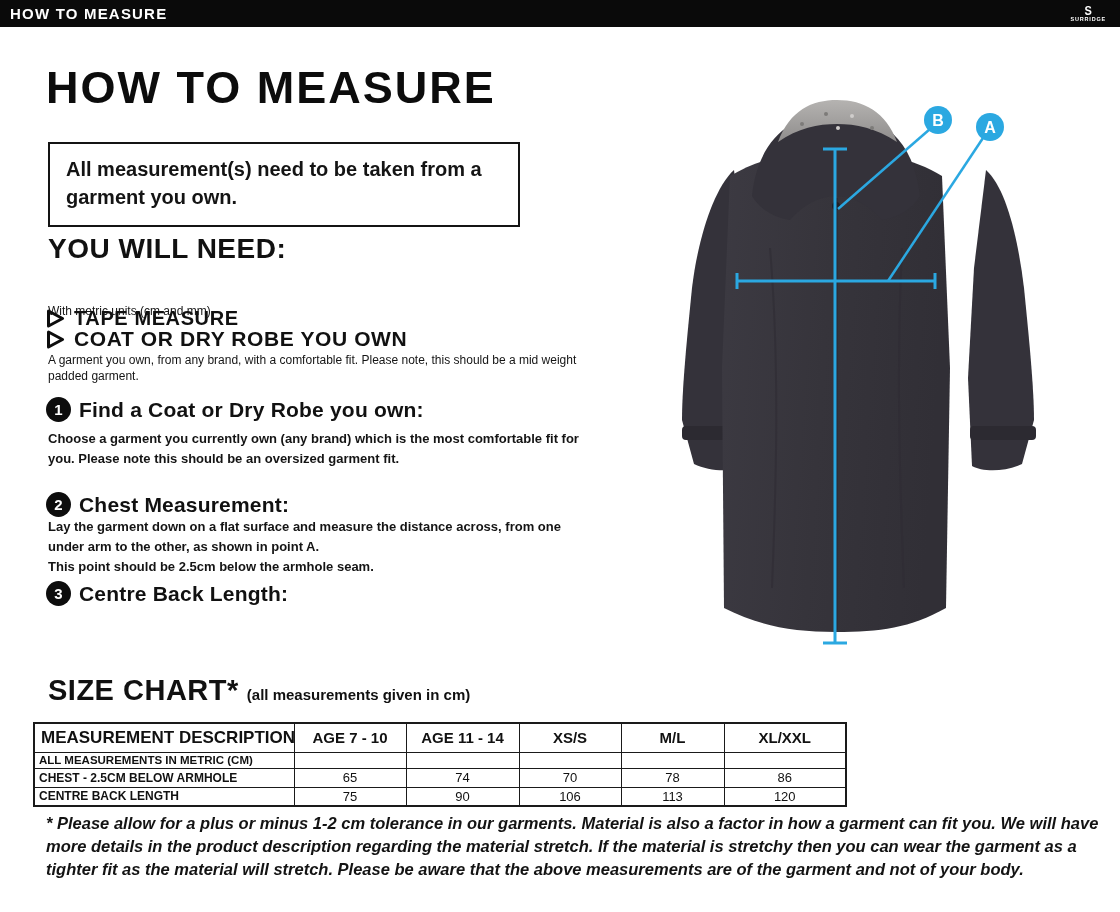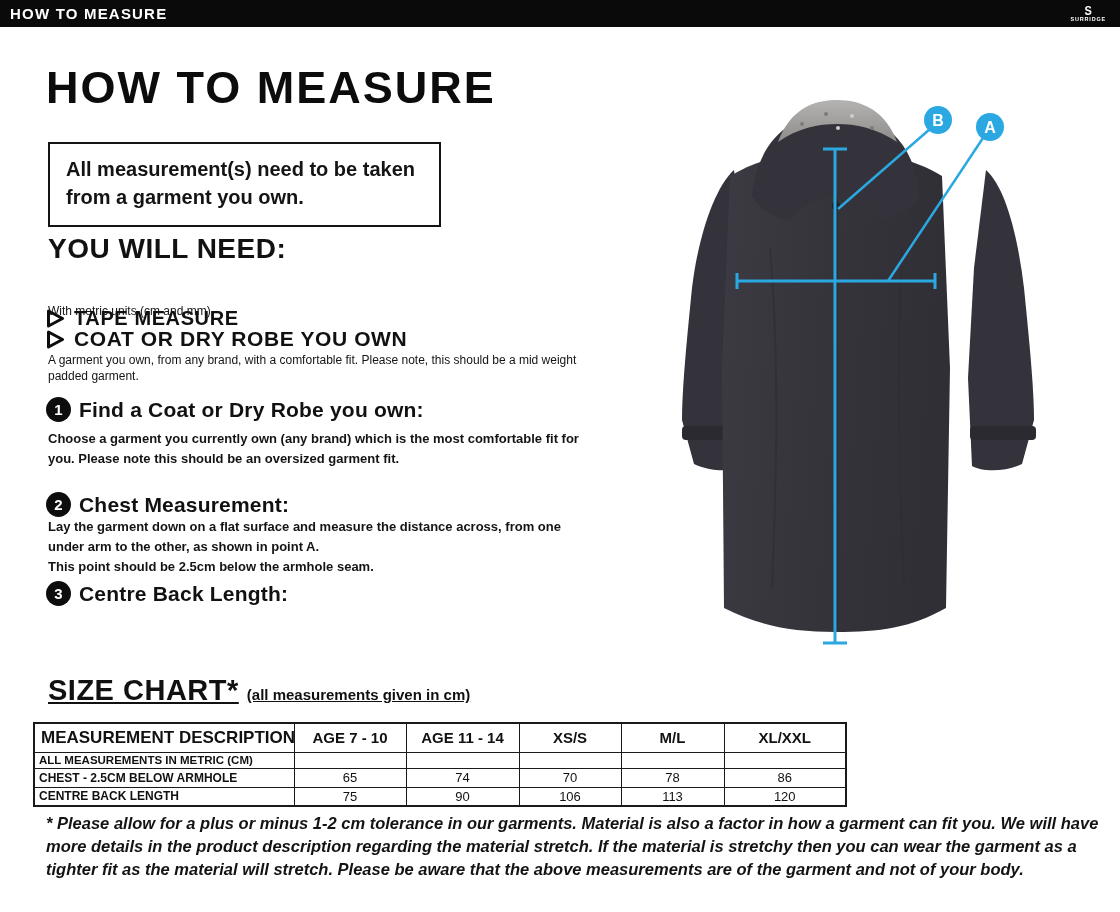--- a/index.html
+++ b/index.html
@@ -10,37 +10,37 @@
   
   .topbar { position:absolute; left:0; top:0; width:1120px; height:27px; background:#0a0a0a;
             display:flex; align-items:center; justify-content:space-between; padding:0 8px 0 10px; }
   .topbar-title { color:#fff; font-size:15px; font-weight:700; letter-spacing:1.2px; }
   .brand { display:flex; flex-direction:column; align-items:center; line-height:1; margin-right:6px; }
   .brand-icon { color:#fff; font-size:11px; font-weight:800; letter-spacing:0; transform:scaleY(1.15); }
   .brand-name { color:#fff; font-size:5.5px; font-weight:700; letter-spacing:0.8px; margin-top:1px; }
 
   
   .h1 { position:absolute; left:46px; top:62px; font-size:45px; font-weight:800; letter-spacing:2px; color:#0c0c0c; }
-  .notice { position:absolute; left:48px; top:142px; width:393px; border:2.5px solid #141414;
+  .notice { position:absolute; left:48px; top:142px; width:472px; border:2.5px solid #141414;
             padding:11px 15px 13px 16px; font-size:20px; font-weight:700; line-height:1.42; color:#141414; }
   .need-h { position:absolute; left:48px; top:233px; font-size:28px; font-weight:800; letter-spacing:0.5px; }
 
   .need-item { position:absolute; left:46px; display:flex; align-items:center; gap:9px; }
   .need-item .lbl { font-size:20px; font-weight:800; letter-spacing:0.6px; }
   .tri { width:19px; height:19px; display:block; }
   .need-sub { position:absolute; left:48px; width:548px; font-size:12px; font-weight:400; line-height:1.3; color:#141414; }
 
   .step-h { position:absolute; left:46px; display:flex; align-items:center; gap:8px; }
   .badge { width:25px; height:25px; border-radius:50%; background:#0d0d0d; color:#fff;
            display:flex; align-items:center; justify-content:center; font-size:15px; font-weight:800; flex:0 0 auto; }
   .step-h .ttl { font-size:21px; font-weight:800; letter-spacing:0.2px; }
   .step-body { position:absolute; left:48px; width:548px; font-size:13px; font-weight:700;
                line-height:1.52; color:#141414; white-space:pre-line; }
 
-  .sc-h { position:absolute; left:48px; top:666px; display:flex; align-items:baseline; gap:8px;text-decoration:underline; }
+  .sc-h { position:absolute; left:48px; top:666px; display:flex; align-items:baseline; gap:8px; }
   .sc-h .big { font-size:29px; font-weight:800; letter-spacing:0.5px; }
   .sc-h .small { font-size:15px; font-weight:700;margin-top:20px; }
 
   
   table.size { position:absolute; left:33px; top:722px; width:812px; border-collapse:collapse;
                border:2px solid #1a1a1a; table-layout:fixed; }
   table.size th, table.size td { border:1.5px solid #1a1a1a; overflow:hidden; white-space:nowrap; }
   table.size th { height:29px; font-size:15px; font-weight:700; text-align:center; }
   table.size th.desc { font-size:17px; text-align:left; padding-left:6px; }
   table.size td { height:19px; font-size:13px; font-weight:400; text-align:center; }

